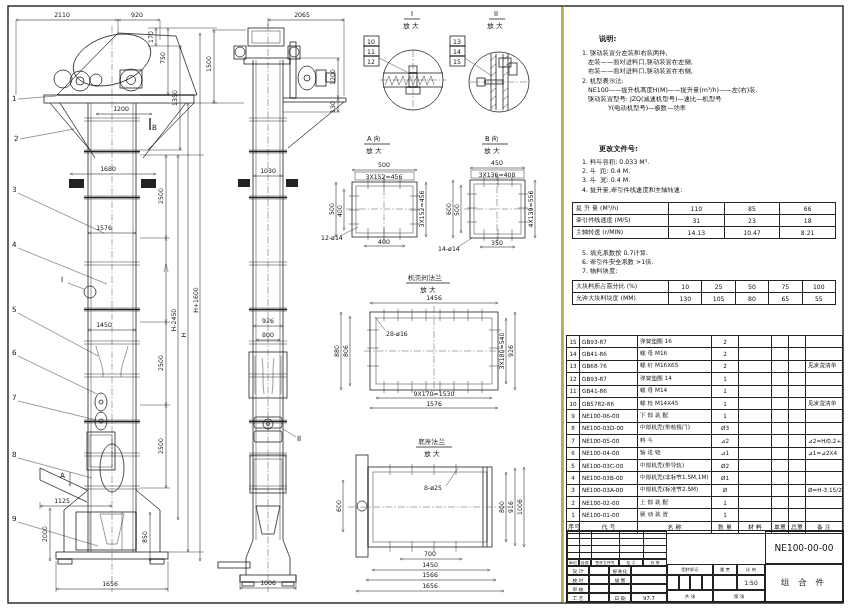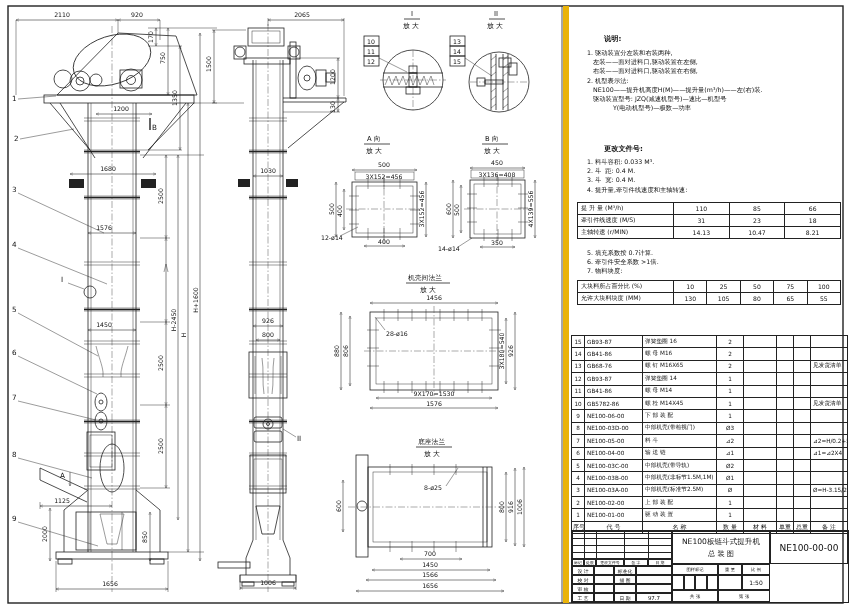--- a/index.html
+++ b/index.html
@@ -11,21 +11,21 @@
   .thin{stroke-width:.45}
   .cl{stroke:#555;stroke-width:.5;stroke-dasharray:7 2 1.5 2}
   .dim{stroke-width:.55;marker-start:url(#ar);marker-end:url(#ar)}
   .dim1{stroke-width:.55;marker-end:url(#ar)}
   .fb{fill:#222;stroke:none}
   svg text{font-family:"DejaVu Sans",sans-serif;fill:#111;stroke:none}
   text.d{font-size:6.2px}
   text.t{font-size:6.8px}
   text.b{font-size:7.2px}
   
-  .panel{position:absolute;left:563px;top:6px;width:281px;height:597px;border-left:6px solid #eab308;font-size:6.3px}
+  .panel{position:absolute;left:563px;top:6px;width:281px;height:597px;border-left:1px solid #eab308;font-size:6.3px}
   .abs{position:absolute}
   .nl{white-space:pre;line-height:9.2px}
   .hd{font-size:7.2px;font-weight:bold}
   table{border-collapse:collapse;table-layout:fixed}
   td{border:.7px solid #222;padding:0 1px;overflow:hidden;white-space:nowrap}
   .ptab td{height:11px;font-size:6.1px;text-align:center}
   .ptab td.lbl{text-align:left;padding-left:3px}
   .bom td{height:11.4px;font-size:5.7px;text-align:center}
   .bom td.l{text-align:left;padding-left:2px}
   .bom tr.hdr td{font-size:6px}
@@ -661,32 +661,29 @@
     <div class="tc" style="left:22px;top:62px;width:20px;height:9px"></div>
     <div class="tc" style="left:42px;top:35px;width:22px;height:9px;font-size:4.8px">标准化</div>
     <div class="tc" style="left:42px;top:44px;width:22px;height:9px;font-size:4.8px">描 图</div>
     <div class="tc" style="left:42px;top:53px;width:22px;height:9px"></div>
     <div class="tc" style="left:42px;top:62px;width:22px;height:9px;font-size:4.8px">日 期</div>
     <div class="tc" style="left:64px;top:35px;width:36px;height:9px"></div>
     <div class="tc" style="left:64px;top:44px;width:36px;height:9px"></div>
     <div class="tc" style="left:64px;top:53px;width:36px;height:9px"></div>
     <div class="tc" style="left:64px;top:62px;width:36px;height:9px;font-size:5.5px">97.7</div>
 
-    <div class="tc" style="left:100px;top:0;width:98px;height:33px;flex-direction:column">
-      <div style="font-size:7.6px">NE100板链斗式提升机</div>
-      <div style="font-size:7.2px;margin-top:2px">总  装  图</div>
-    </div>
     <div class="tc" style="left:100px;top:33px;width:46px;height:11px;font-size:4.3px">图样标记</div>
     <div class="tc" style="left:146px;top:33px;width:24px;height:11px;font-size:4.3px">重 量</div>
     <div class="tc" style="left:170px;top:33px;width:28px;height:11px;font-size:4.3px">比 例</div>
     <div class="tc" style="left:100px;top:44px;width:11.5px;height:15px"></div>
     <div class="tc" style="left:111.5px;top:44px;width:11.5px;height:15px"></div>
     <div class="tc" style="left:123px;top:44px;width:11.5px;height:15px"></div>
     <div class="tc" style="left:134.5px;top:44px;width:11.5px;height:15px"></div>
     <div class="tc" style="left:146px;top:44px;width:24px;height:15px"></div>
     <div class="tc" style="left:170px;top:44px;width:28px;height:15px;font-size:6px">1:50</div>
     <div class="tc" style="left:100px;top:59px;width:46px;height:12px;font-size:4.6px">共  张</div>
     <div class="tc" style="left:146px;top:59px;width:52px;height:12px;font-size:4.6px">第  张</div>
 
     <div class="tc" style="left:198px;top:0;width:78px;height:33px;font-size:9px">NE100-00-00</div>
+    <div class="tc" style="left:198px;top:33px;width:78px;height:38px;font-size:8.5px;letter-spacing:3px">组 合 件</div>
   </div>
 </div>
 </div>
 
 </body></html>

